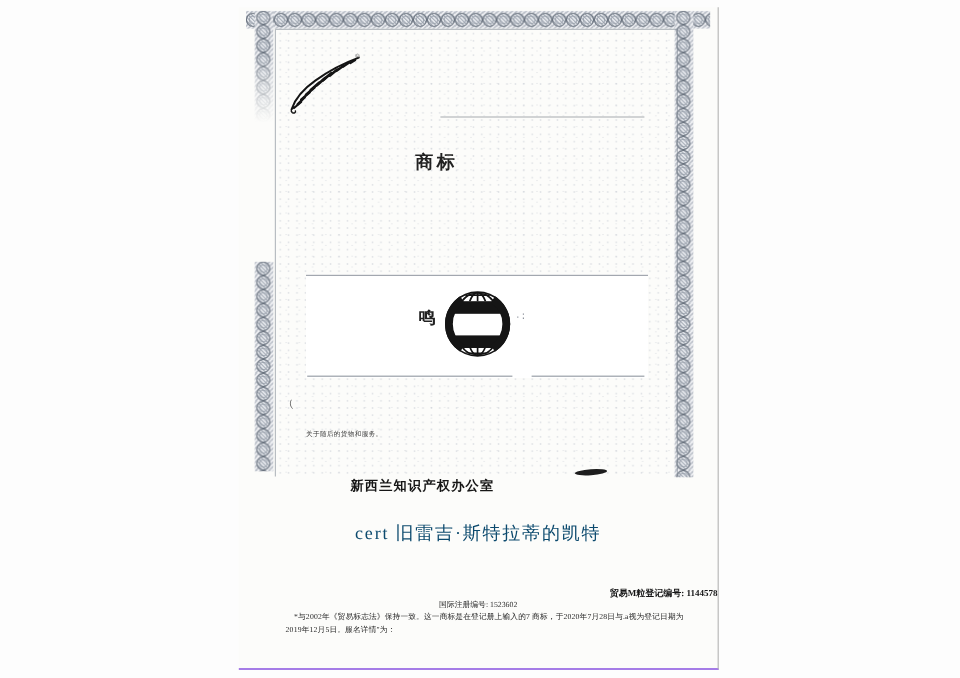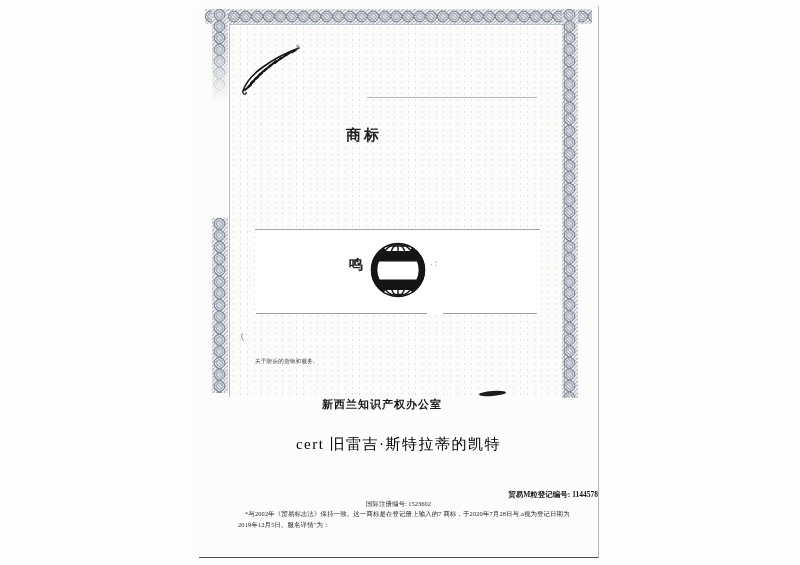--- a/index.html
+++ b/index.html
@@ -51,25 +51,25 @@
   }
   .mark-right{position:absolute;left:231px;top:253px;font-size:9px;color:#8a8f98;letter-spacing:2px;}
   .bracket-mark{position:absolute;left:42px;top:326px;font-size:8px;color:#666;transform:rotate(-8deg);}
   .goods-line{position:absolute;left:56px;top:352px;font-size:5.5px;color:#3a3a3a;letter-spacing:.3px;}
   .smudge{
     position:absolute;left:280px;top:385px;width:27px;height:5px;background:#1d1d1d;
     border-radius:50%;transform:rotate(-4deg);
   }
   .office{
     position:absolute;left:93px;top:391px;font-size:11px;font-weight:bold;color:#161616;
-    letter-spacing:1px;font-family:Liberation Sans, sans-serif;margin-left:30px;
+    letter-spacing:1px;font-family:Liberation Sans, sans-serif;
   }
   .holder{
     position:absolute;left:0;top:429px;width:399px;text-align:center;
-    font-size:15px;color:#000000;letter-spacing:1.5px;
+    font-size:15px;color:#0c4a6e;letter-spacing:1.5px;
     font-family:"Liberation Serif",serif;
   }
   .reg-line{
     position:absolute;left:0;top:484px;width:399px;text-align:right;
     font-size:7.5px;font-weight:bold;color:#161616;font-family:"Liberation Serif",serif;
   }
   .intl-line{
     position:absolute;left:0;top:494px;width:399px;text-align:center;
     font-size:6.5px;color:#2c2c2c;font-family:"Liberation Serif",serif;
   }

